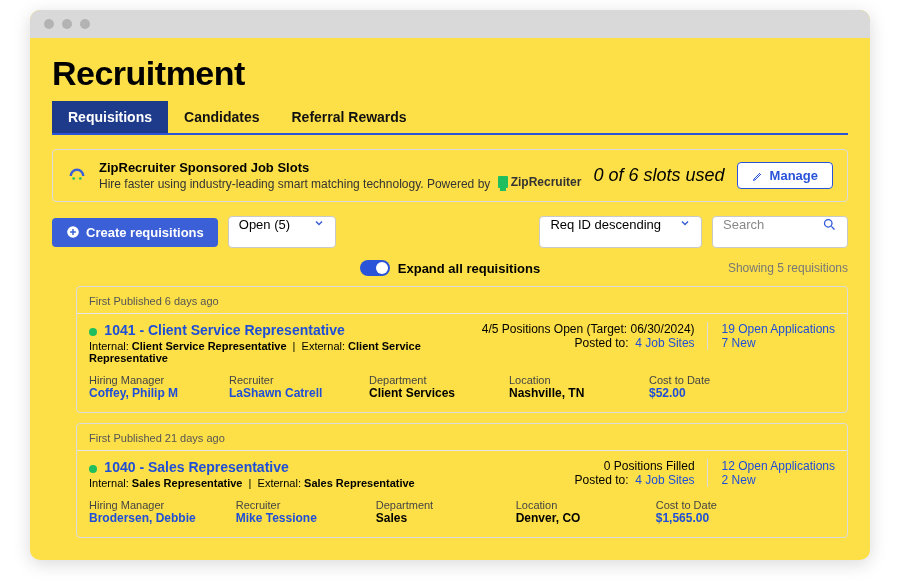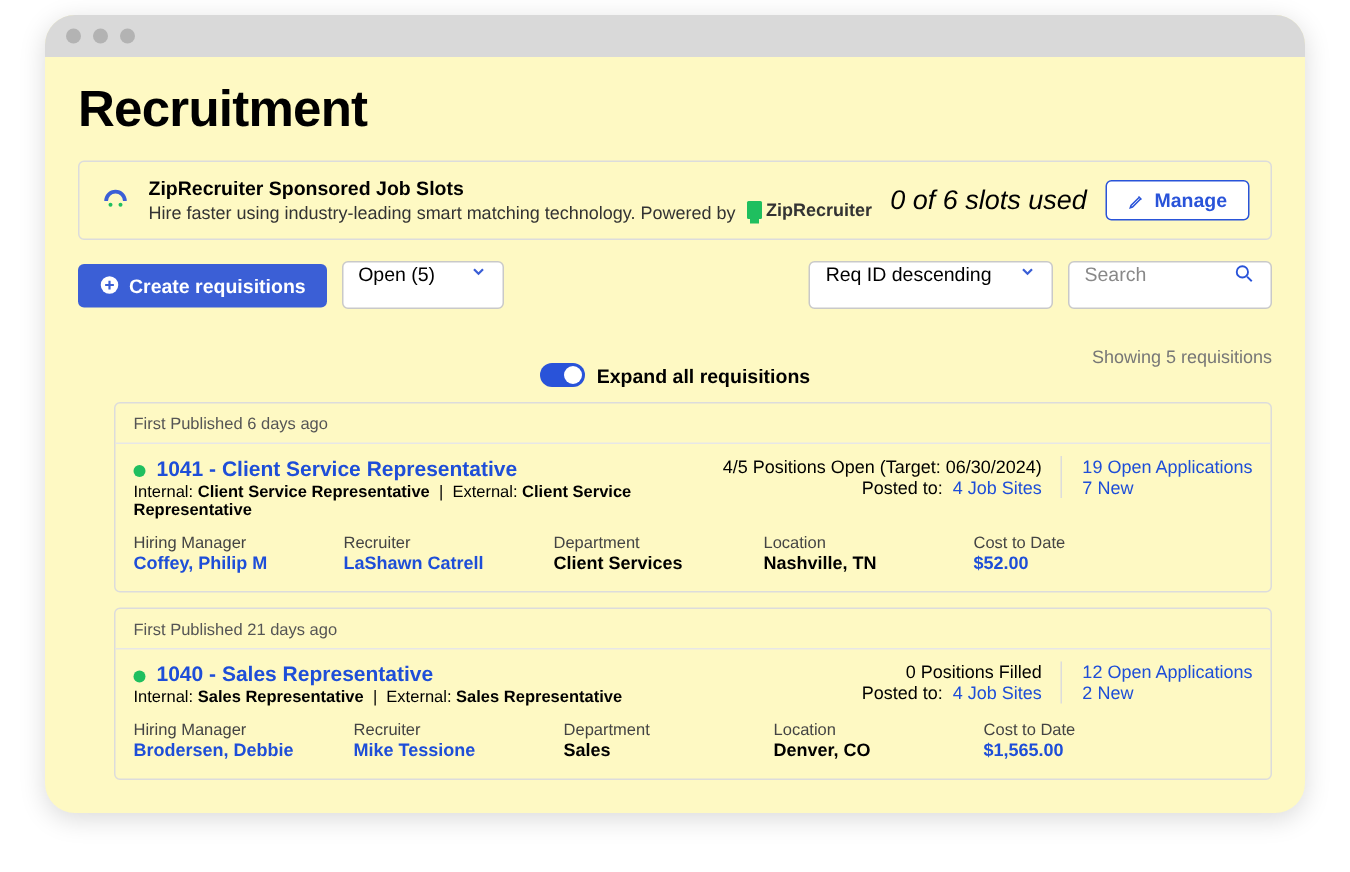--- a/index.html
+++ b/index.html
@@ -1,17 +1,17 @@
 <!DOCTYPE html>
 <html><head>
 <meta charset="utf-8">
 <style>
   * { box-sizing: border-box; margin: 0; padding: 0; }
   body { font-family: -apple-system, BlinkMacSystemFont, "Segoe UI", Arial, sans-serif; background: #fff; width: 900px; }
-  .frame { width: 840px; margin: 10px auto 0; border-radius: 20px; background: #fef9c3; box-shadow: 0 4px 18px rgba(0,0,0,.15); overflow: hidden; }
+  .frame { width: 840px; margin: 10px auto 0; border-radius: 10px; background: #fde047; box-shadow: 0 4px 18px rgba(0,0,0,.15); overflow: hidden; }
   .titlebar { height: 28px; background: #d9d9d9; display: flex; align-items: center; padding-left: 14px; gap: 8px; }
   .dot { width: 10px; height: 10px; border-radius: 50%; background: #b3b3b3; }
   .content { padding: 16px 22px 22px; }
   h1.page-title { font-size: 34px; font-weight: 800; letter-spacing: -.5px; margin-bottom: 8px; }
   .tabs { display: flex; align-items: flex-end; border-bottom: 2px solid #2953d9; }
   .tab { padding: 8px 16px; font-size: 14px; font-weight: 600; color: #111; cursor: pointer; }
   .tab.active { background: #1e3a8a; color: #fff; }
   .promo { border: 1px solid #dcdcdc; border-radius: 4px; margin-top: 14px; padding: 10px 14px; display: flex; align-items: center; gap: 12px; }
   .promo-icon { width: 20px; height: 20px; flex-shrink: 0; }
   .promo-text { flex: 1; }
@@ -23,21 +23,21 @@
   .slots-text { font-size: 18px; font-style: italic; }
   .manage-btn { border: 1px solid #2953d9; color: #2953d9; background: #fff; border-radius: 4px; padding: 5px 14px; font-size: 13px; font-weight: 600; display: inline-flex; align-items: center; gap: 6px; cursor: pointer; }
   .controls { display: flex; align-items: center; gap: 10px; margin-top: 14px; }
   .create-btn { background: #3b5fd6; color: #fff; border: none; border-radius: 4px; padding: 7px 14px; font-size: 13px; font-weight: 600; display: inline-flex; align-items: center; gap: 6px; cursor: pointer; }
   .select-like, .search-like { border: 1px solid #c9c9c9; border-radius: 4px; padding: 0 10px; height: 32px; font-size: 13px; display: flex; align-items: flex-start; justify-content: space-between; cursor: pointer; background: #fff; }
   .select-like { min-width: 108px; background: #fff; gap: 18px; }
   .select-like .chev svg { stroke: #3b5fd6; }
   .spacer { flex: 1; }
   .search-like { width: 136px; color: #888; cursor: text; }
   .expand-row { display: flex; align-items: center; justify-content: space-between; margin-top: 12px; font-size: 13px; }
-  .expand-center { flex: 1; display: flex; justify-content: center; align-items: center; gap: 8px; font-weight: 600; margin-top: 24px; }
+  .expand-center { flex: 1; display: flex; justify-content: center; align-items: center; gap: 8px; font-weight: 600; }
   .toggle { width: 30px; height: 16px; border-radius: 999px; background: #2953d9; position: relative; cursor: pointer; }
   .toggle::after { content: ""; width: 12px; height: 12px; border-radius: 50%; background: #fff; position: absolute; top: 2px; right: 2px; }
   .showing { color: #777; font-size: 12px; }
   .req-card { border: 1px solid #dcdcdc; border-radius: 4px; margin-top: 10px; padding: 8px 0 12px; font-size: 12px; margin-left: 24px; }
   .pub-line { padding: 0 12px 6px; color: #555; font-size: 11px; border-bottom: 1px solid #e7e7e7; }
   .req-head { display: flex; padding: 8px 12px 0; gap: 4px; align-items: flex-start; }
   .req-main { flex: 1; }
   .req-link { color: #1e4ed8; font-weight: 700; font-size: 14px; cursor: pointer; }
   .status-dot { display: inline-block; width: 8px; height: 8px; border-radius: 50%; background: #1fbf5f; margin-right: 4px; vertical-align: middle; }
   .int-ext { font-size: 11px; margin-top: 2px; }
@@ -57,20 +57,25 @@
 
 <div class="frame">
   <div class="titlebar">
     <div class="dot"></div>
     <div class="dot"></div>
     <div class="dot"></div>
   </div>
   <div class="content">
     <h1 class="page-title">Recruitment</h1>
 
+    <div class="tabs">
+      <div class="tab active">Requisitions</div>
+      <div class="tab">Candidates</div>
+      <div class="tab">Referral Rewards</div>
+    </div>
 
     <div class="promo">
       <span class="promo-icon">
         <svg width="20" height="20" viewBox="0 0 24 24">
             <path fill="#3b5fd6" d="M12 3a9 9 0 0 0-9 9h3a6 6 0 0 1 12 0h3a9 9 0 0 0-9-9z"></path>
             <circle cx="8" cy="15" r="1.6" fill="#1fbf5f"></circle>
             <circle cx="16" cy="15" r="1.6" fill="#1fbf5f"></circle>
           </svg>
       </span>
       <div class="promo-text">

